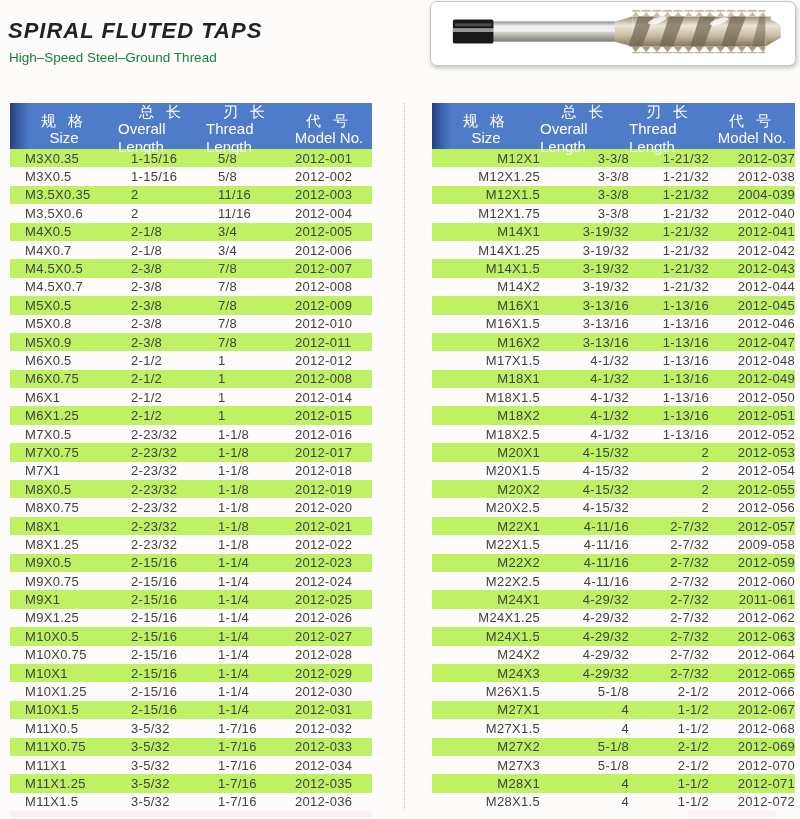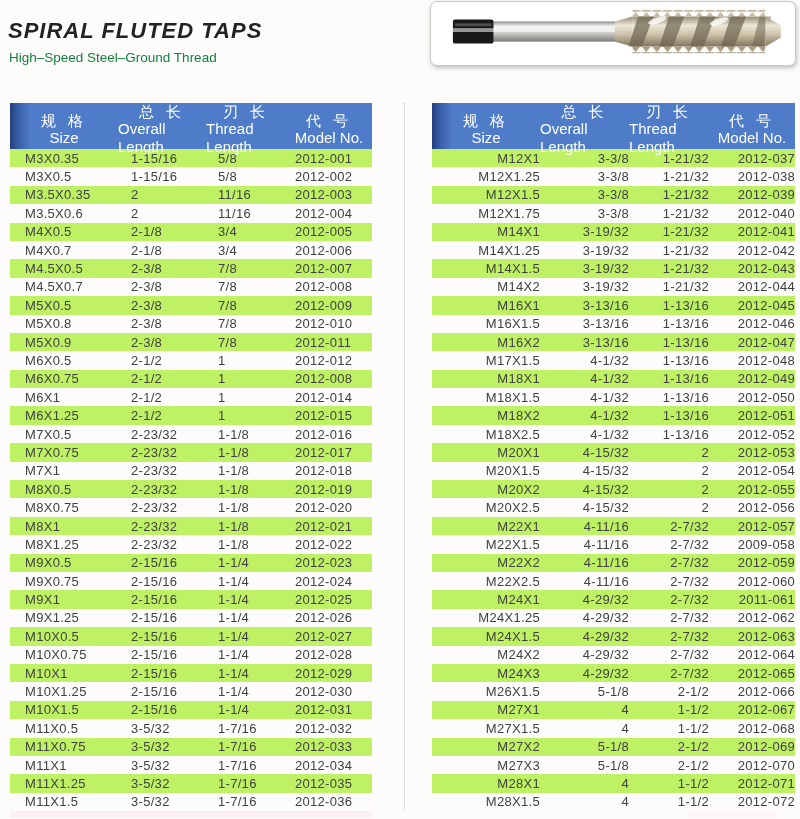--- a/index.html
+++ b/index.html
@@ -406,21 +406,21 @@
         <div class="trow white">
           <span class="tcell c0">M12X1.25</span>
           <span class="tcell c1">3-3/8</span>
           <span class="tcell c2">1-21/32</span>
           <span class="tcell c3">2012-038</span>
         </div>
         <div class="trow pink">
           <span class="tcell c0">M12X1.5</span>
           <span class="tcell c1">3-3/8</span>
           <span class="tcell c2">1-21/32</span>
-          <span class="tcell c3">2012-039</span>
+          <span class="tcell c3">2004-039</span>
         </div>
         <div class="trow white">
           <span class="tcell c0">M12X1.75</span>
           <span class="tcell c1">3-3/8</span>
           <span class="tcell c2">1-21/32</span>
           <span class="tcell c3">2012-040</span>
         </div>
         <div class="trow pink">
           <span class="tcell c0">M14X1</span>
           <span class="tcell c1">3-19/32</span>

